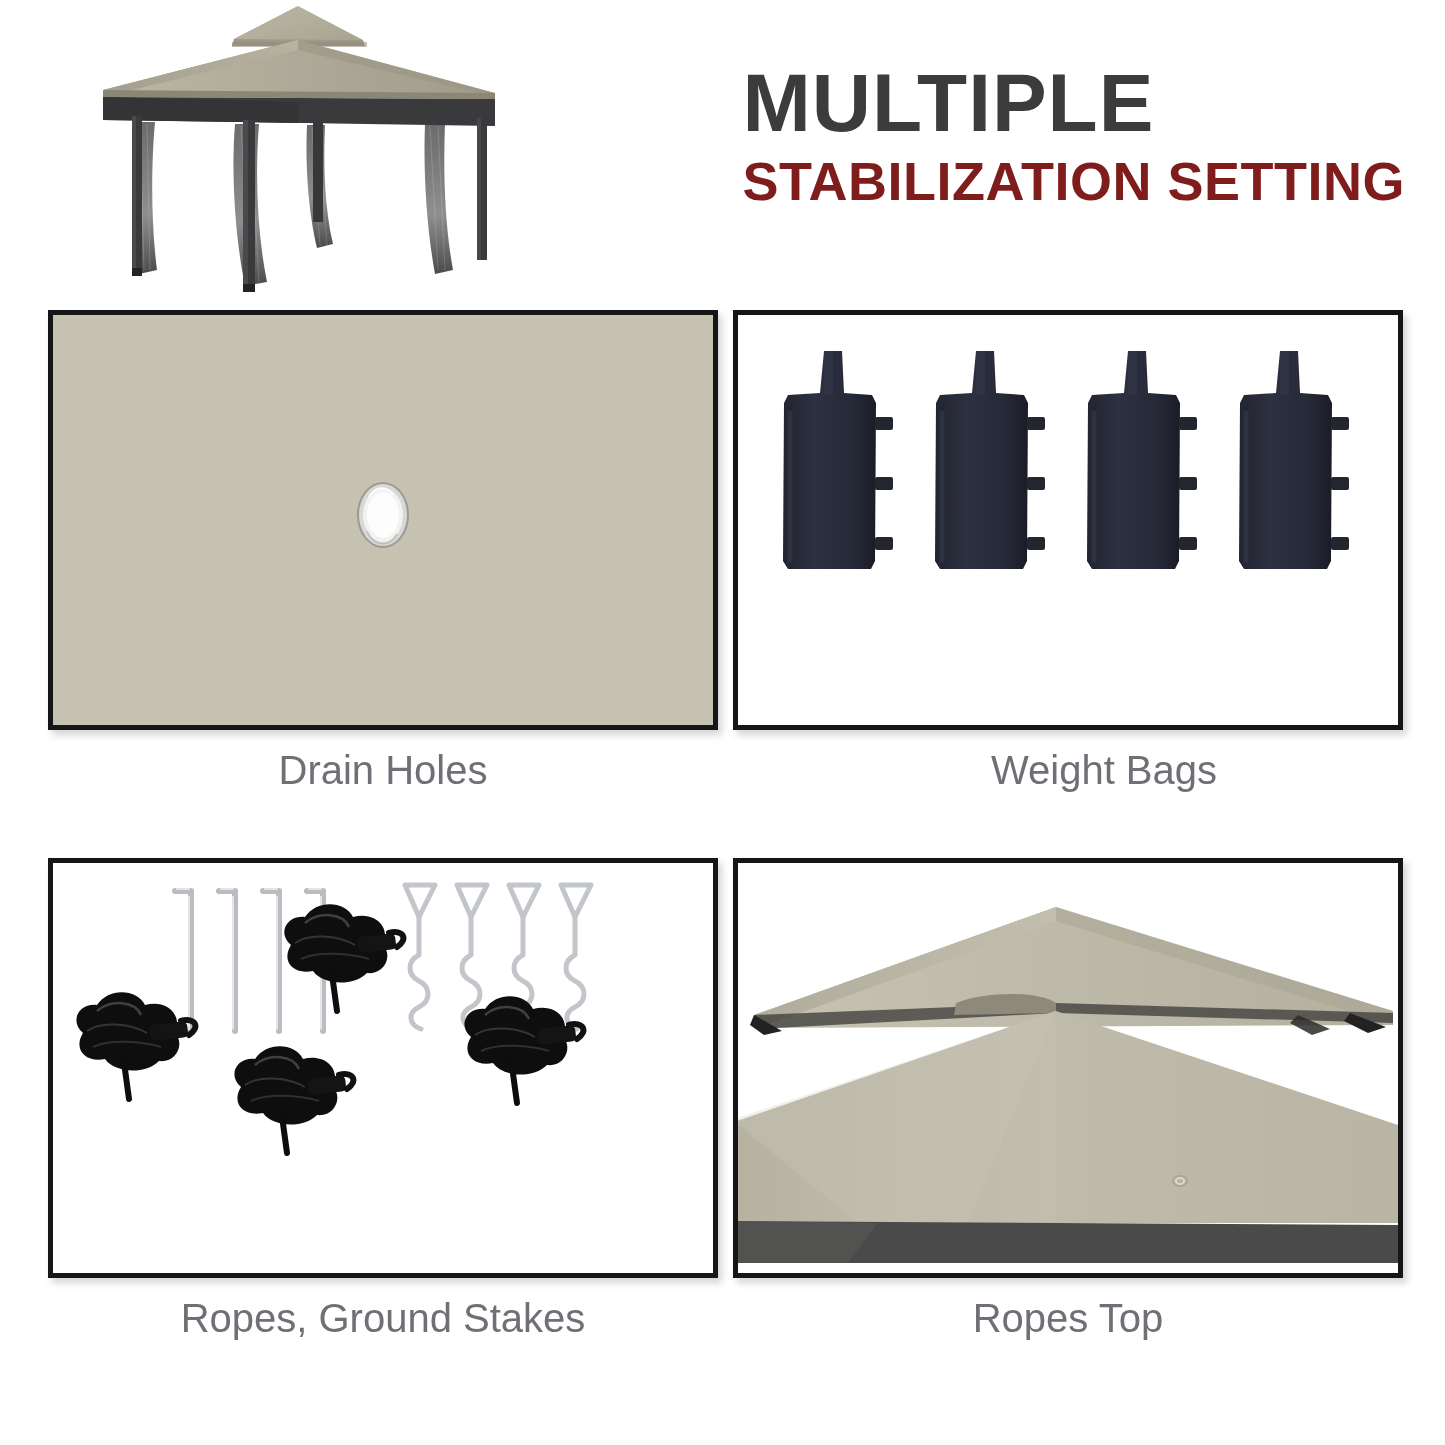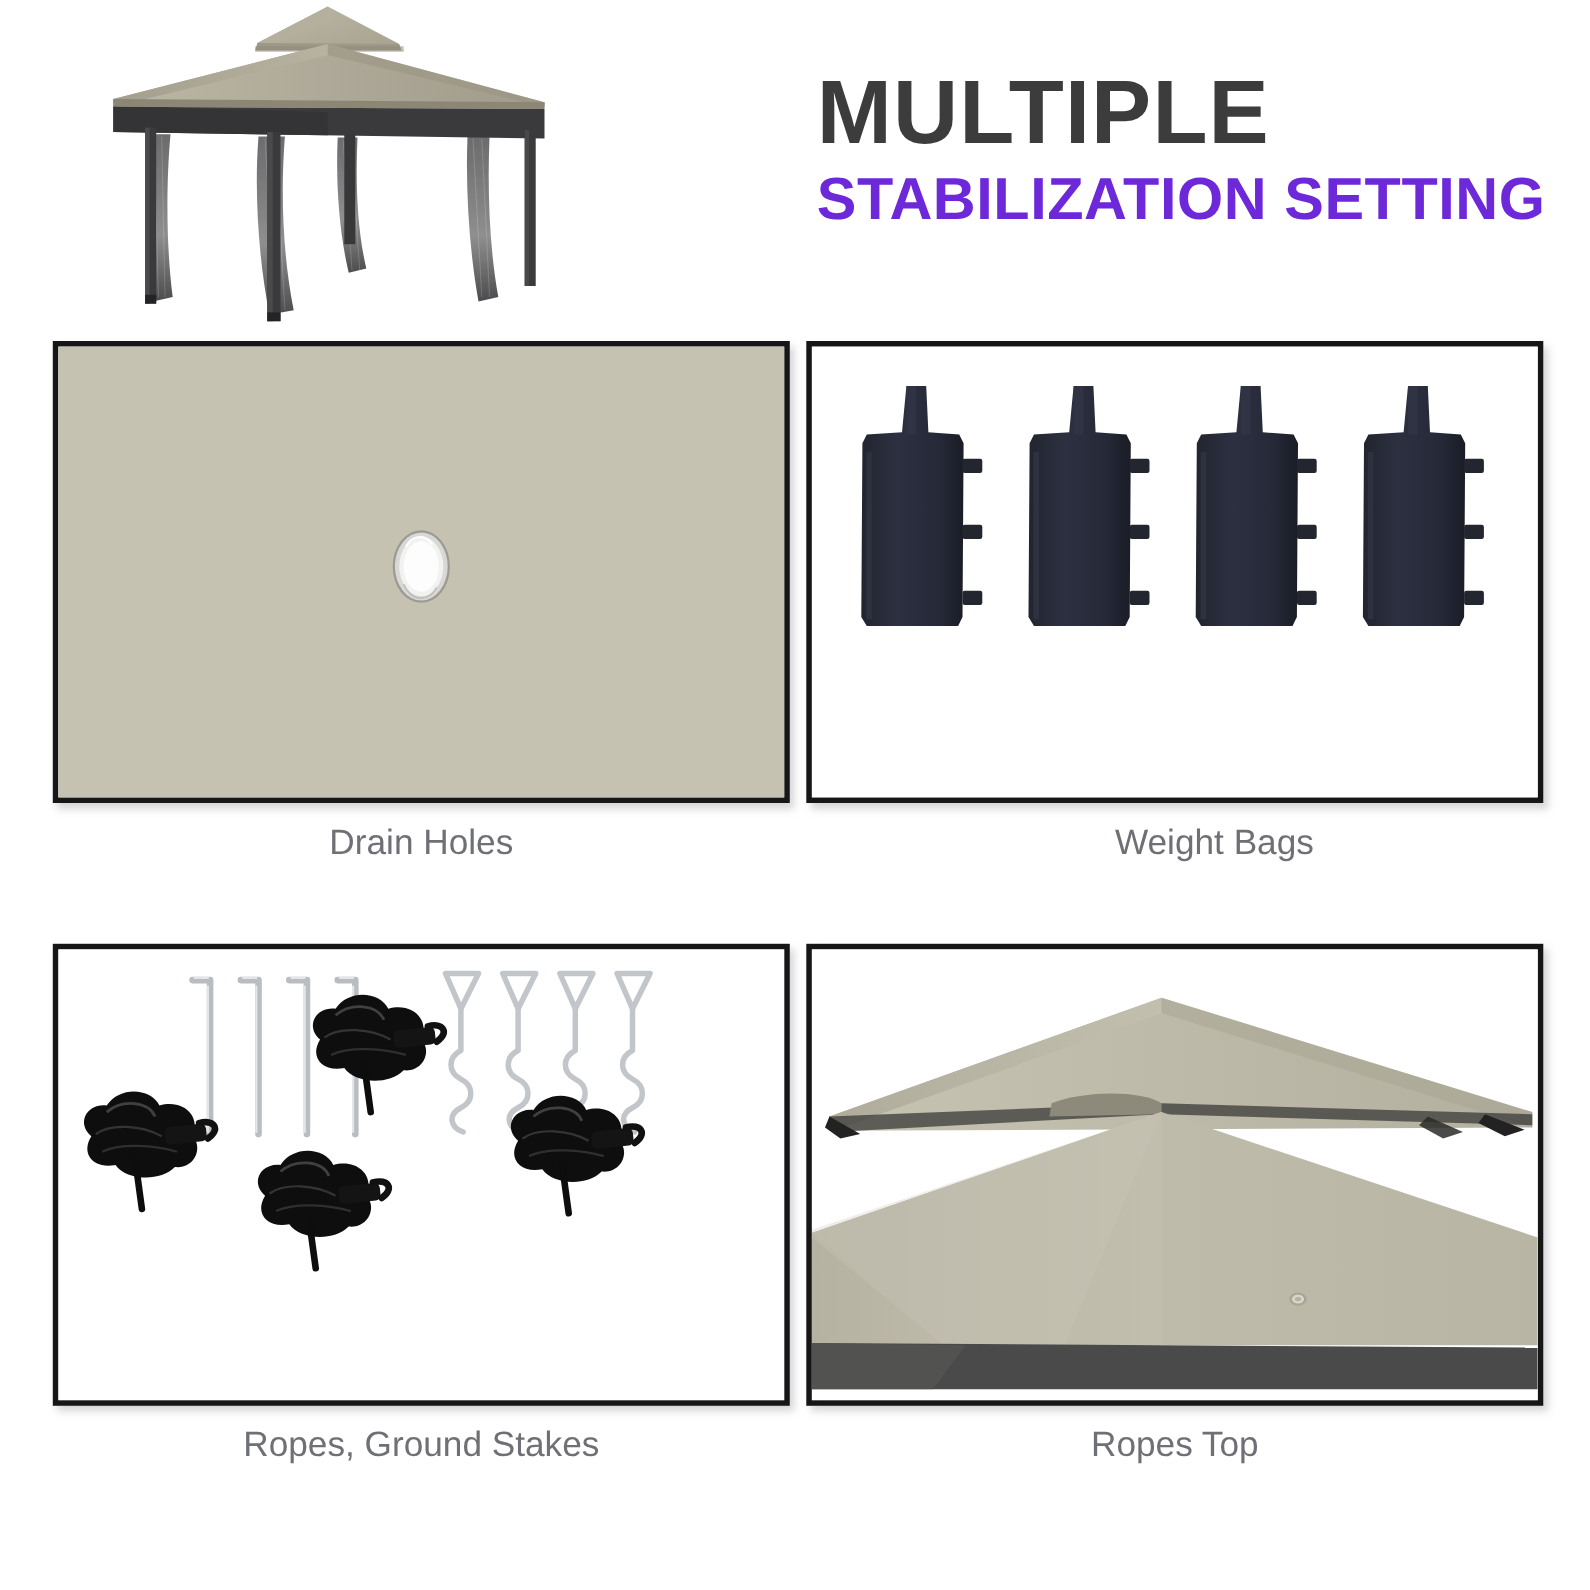--- a/index.html
+++ b/index.html
@@ -23,41 +23,41 @@
   }
   .headline .l1{
     display:block;
     font-size:82px; font-weight:bold; letter-spacing:1px;
     color:#3c3c3c;
   }
   .headline .l2{
     display:block;
     margin-top:10px;
     font-size:54px; font-weight:bold; letter-spacing:0.5px;
-    color:#6d28d9;
+    color:#7f1d1d;
   }
 
   
   .panel{
     position:absolute;
     border:5px solid #161616;
     background:#ffffff;
     box-shadow:4px 5px 7px rgba(150,150,155,0.40);
     overflow:hidden;
   }
   .p-drain   { left:48px;  top:310px;  width:670px; height:420px; }
   .p-weight  { left:733px; top:310px;  width:670px; height:420px; }
   .p-ropes   { left:48px;  top:858px;  width:670px; height:420px; }
   .p-double  { left:733px; top:858px;  width:670px; height:420px; }
 
   .caption{
     position:absolute;
     text-align:center;
     color:#6f7076;
-    font-size:32px;
+    font-size:40px;
     line-height:1.12;
     font-weight:normal;
   }
   .c-drain  { left:48px;  top:748px;  width:670px; }
   .c-weight { left:769px; top:748px;  width:670px; }
   .c-ropes  { left:48px;  top:1296px; width:670px; }
   .c-double { left:733px; top:1296px; width:670px; }
   .caption .line{ display:block; }
 
   svg{ display:block; }

